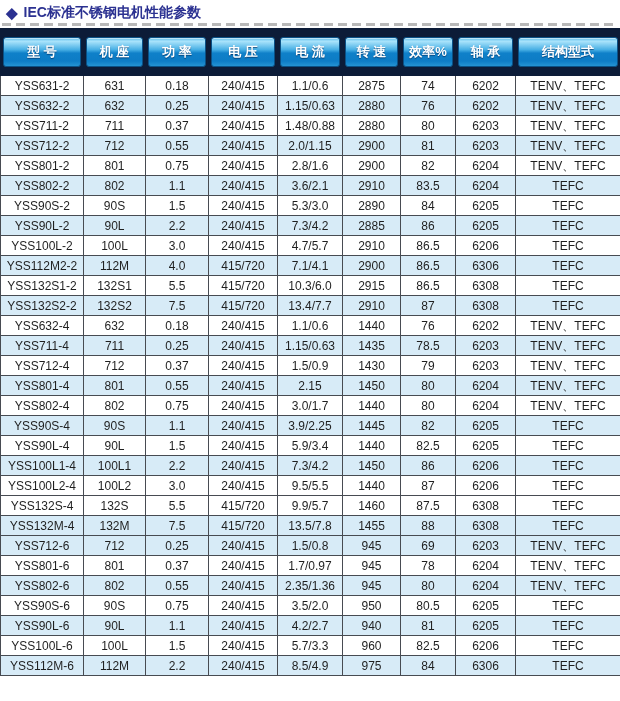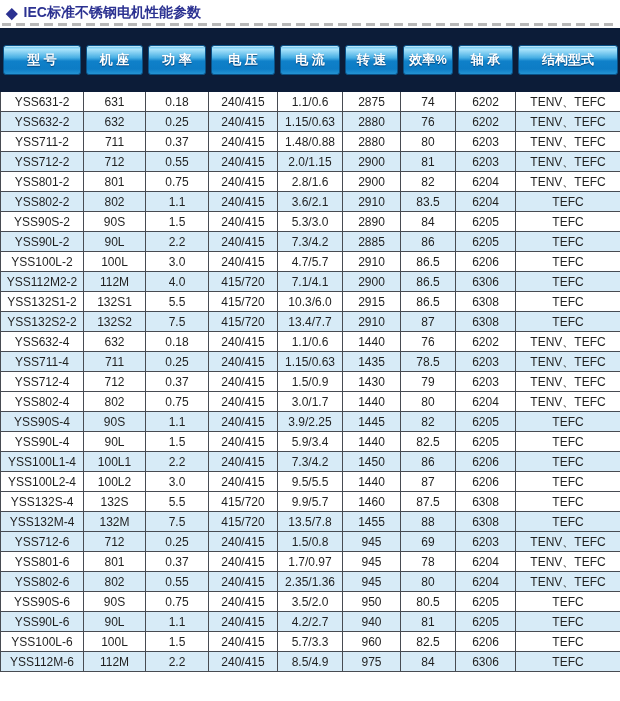--- a/index.html
+++ b/index.html
@@ -17,21 +17,21 @@
   }
   .dash-line{
     height:3px;margin:1px 2px 0 2px;
     background:repeating-linear-gradient(90deg,#b9b9b9 0 9px,transparent 9px 14px);
   }
   table.spec{
     width:620px;margin-top:2px;border-collapse:collapse;table-layout:fixed;
     border:1px solid #3d4047;
   }
   thead th{
-    background:#0c1c38;height:34px;padding:14px 2px;border:1px solid #0c1c38;
+    background:#0c1c38;height:34px;padding:6px 2px;border:1px solid #0c1c38;
   }
   thead .hbtn{
     height:28px;line-height:28px;border-radius:3px;
     border:1px solid #0a5186;
     background:linear-gradient(180deg,#5cbeec 0%,#a9e3fb 12%,#47afe4 42%,#0f80c9 54%,#0d7cc5 82%,#2493d3 100%);
     box-shadow:inset 0 1px 0 rgba(255,255,255,.55);
     color:#ffffff;font-weight:bold;font-size:13px;text-align:center;
     text-shadow:0 1px 1px rgba(0,45,95,.75);
     white-space:nowrap;overflow:hidden;
   }
@@ -254,20 +254,31 @@
         <td>YSS712-4</td>
         <td>712</td>
         <td>0.37</td>
         <td>240/415</td>
         <td>1.5/0.9</td>
         <td>1430</td>
         <td>79</td>
         <td>6203</td>
         <td>TENV、TEFC</td>
       </tr>
+      <tr class="alt">
+        <td>YSS801-4</td>
+        <td>801</td>
+        <td>0.55</td>
+        <td>240/415</td>
+        <td>2.15</td>
+        <td>1450</td>
+        <td>80</td>
+        <td>6204</td>
+        <td>TENV、TEFC</td>
+      </tr>
       <tr class="plain">
         <td>YSS802-4</td>
         <td>802</td>
         <td>0.75</td>
         <td>240/415</td>
         <td>3.0/1.7</td>
         <td>1440</td>
         <td>80</td>
         <td>6204</td>
         <td>TENV、TEFC</td>

